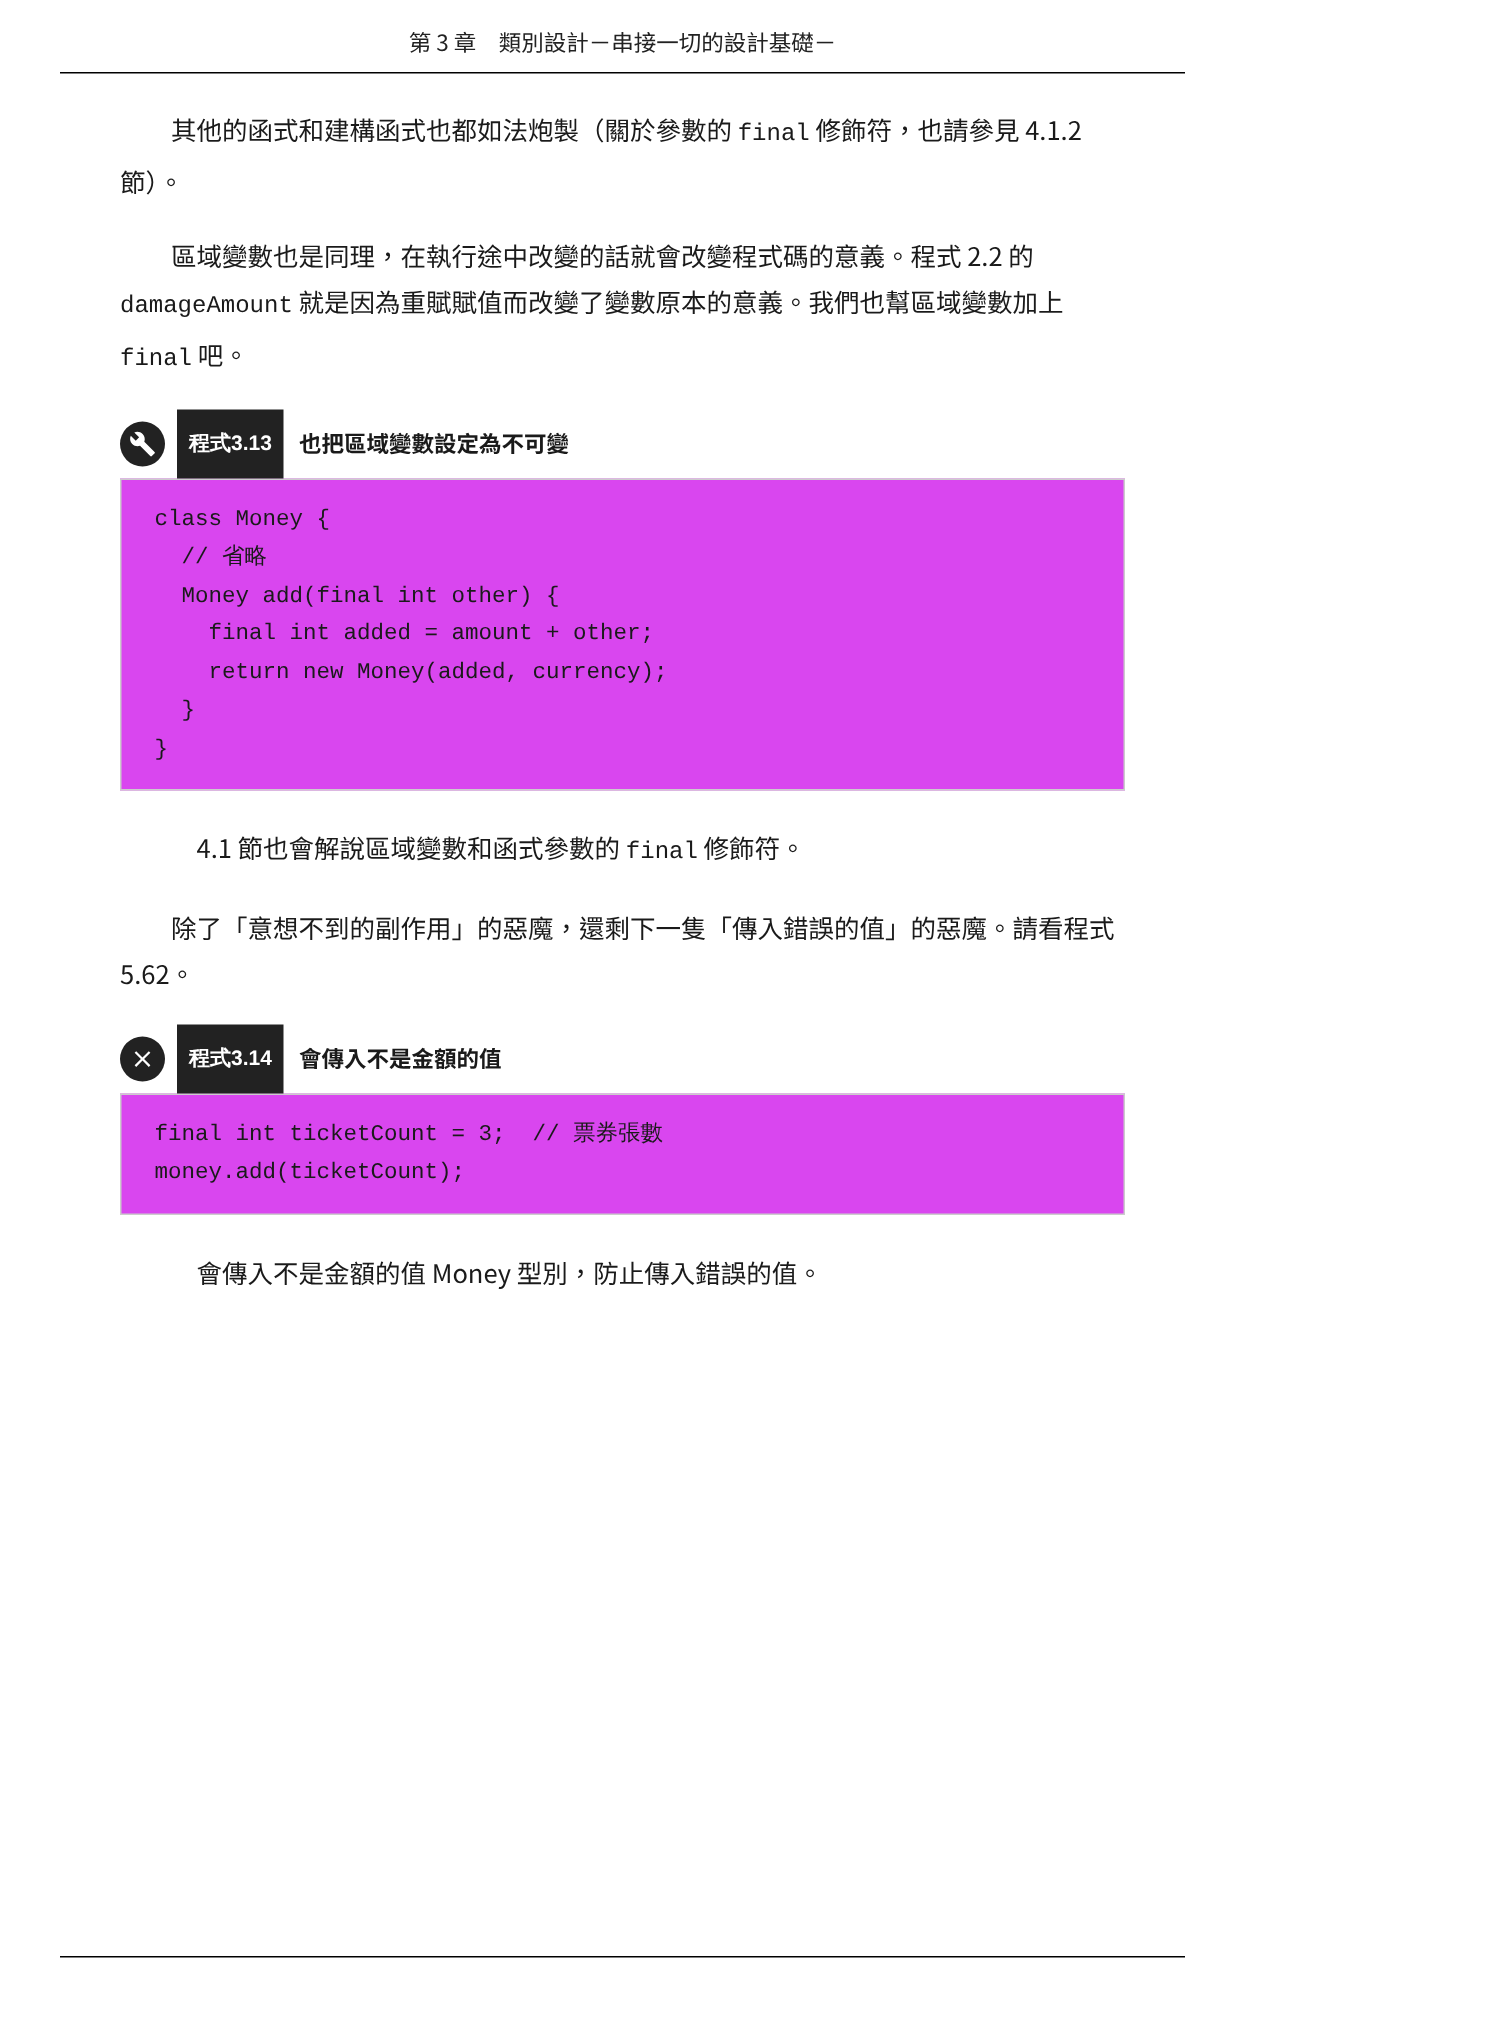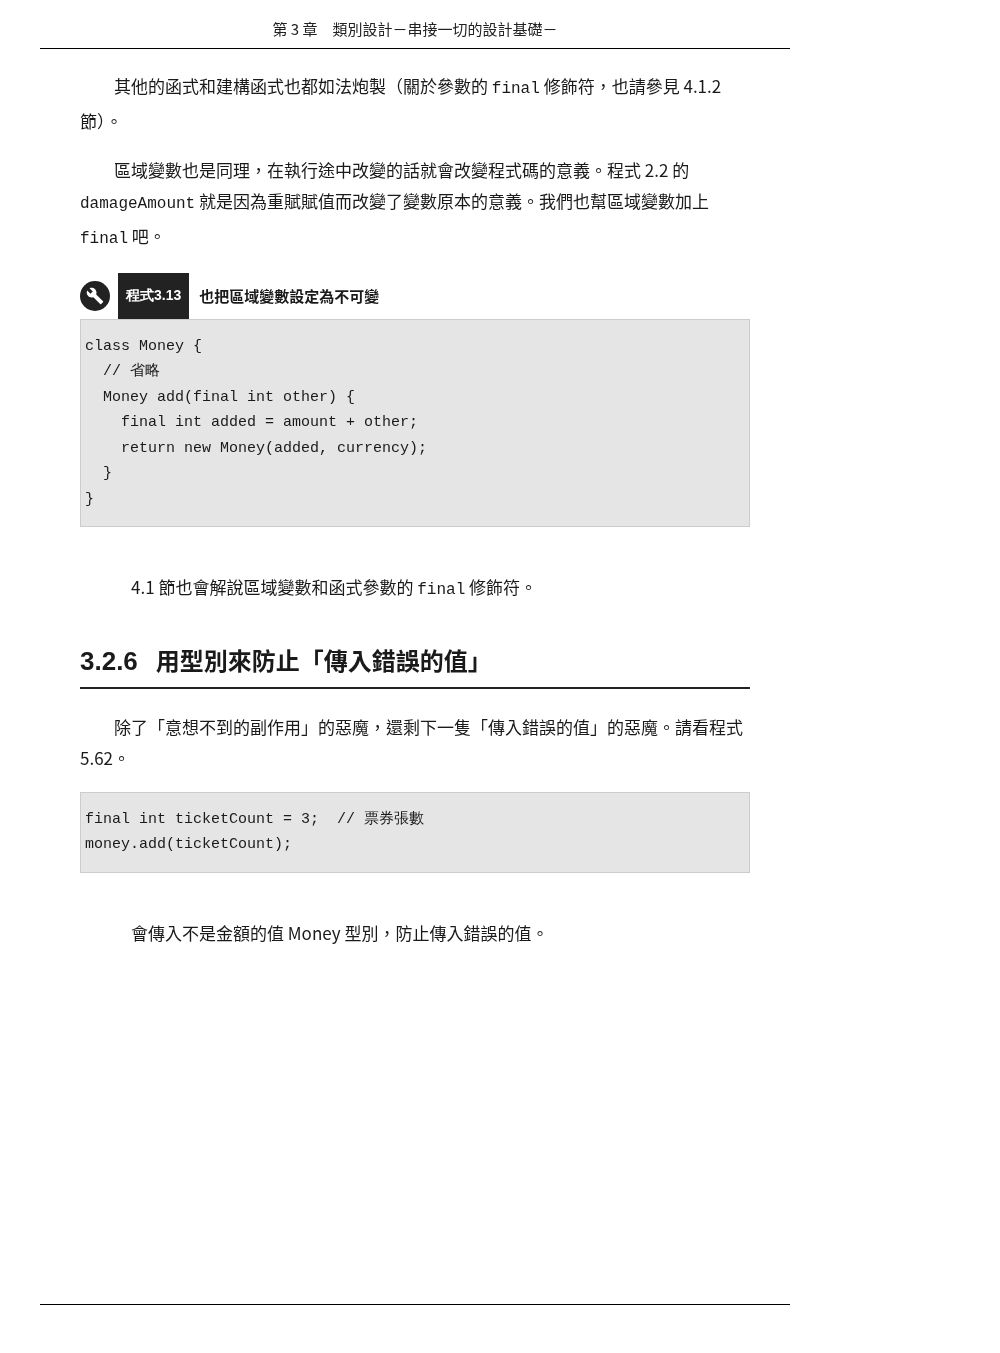--- a/index.html
+++ b/index.html
@@ -119,23 +119,23 @@
     }
 
     .code-label-desc {
       font-size: 15px;
       color: #1a1a1a;
       font-weight: bold;
     }
 
     
     .code-block {
-      background: #e5e5e5;
+      background: #d946ef;
       border: 1px solid #ccc;
-      padding: 14px 4px;
+      padding: 14px 22px;
       font-family: "Courier New", Courier, monospace;
       font-size: 15px;
       line-height: 1.7;
       color: #1a1a1a;
       white-space: pre;
       margin-bottom: 22px;
       margin-top: 0;
     }
 
     
@@ -172,21 +172,20 @@
       font-size: 15px;
       color: #222;
     }
 
     .note-para {
       font-size: 17px;
       line-height: 1.85;
       margin-bottom: 18px;
       color: #1a1a1a;
       padding-left: 3em;
-      margin-top: 44px;
     }
 
     .note-para .mono {
       font-family: "Courier New", Courier, monospace;
       font-size: 16px;
     }
   </style>
 </head>
 <body>
 
@@ -223,29 +222,34 @@
   Money add(final int other) {
     final int added = amount + other;
     return new Money(added, currency);
   }
 }</span></div>
 
     <p class="note-para">
       <span>4.1 節也會解說區域變數和函式參數的 <span class="mono">final</span> 修飾符。</span>
     </p>
 
-    <div class="section-heading">
-      <span class="section-number">3.2.6</span>
-      <span class="section-title">用型別來防止「傳入錯誤的值」</span>
-    </div>
 
     <p class="para">
       <span>除了「意想不到的副作用」的惡魔，還剩下一隻「傳入錯誤的值」的惡魔。請看程式 5.62。</span>
     </p>
 
+    <div class="code-label-wrap">
+      <div class="code-label-icon x-mark">
+        <svg viewBox="0 0 24 24">
+          <path d="M19 6.41L17.59 5 12 10.59 6.41 5 5 6.41 10.59 12 5 17.59 6.41 19 12 13.41 17.59 19 19 17.59 13.41 12z"></path>
+        </svg>
+      </div>
+      <span class="code-label-tag">程式3.14</span>
+      <span class="code-label-desc">會傳入不是金額的值</span>
+    </div>
 
     <div class="code-block"><span>final int ticketCount = 3;  // 票券張數
 money.add(ticketCount);</span></div>
 
 
     <p class="note-para">
       <span>會傳入不是金額的值 Money 型別，防止傳入錯誤的值。</span>
     </p>
 
   </div>

